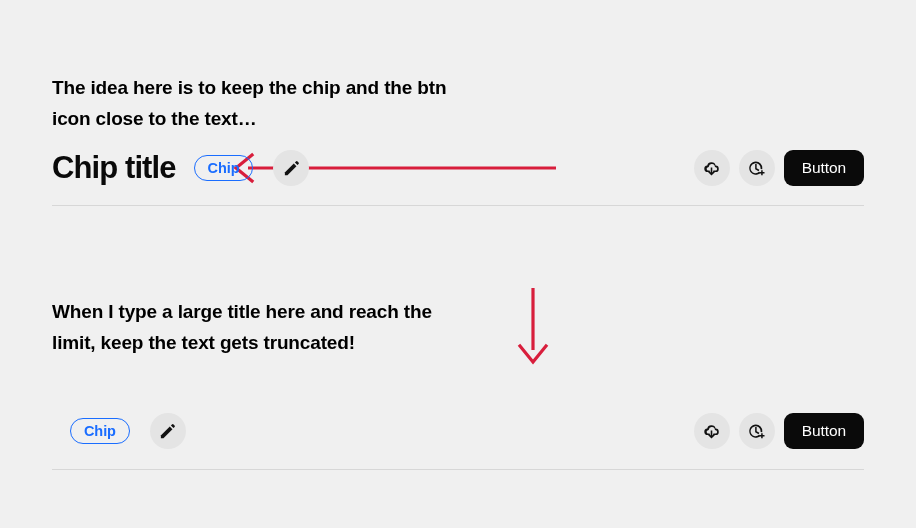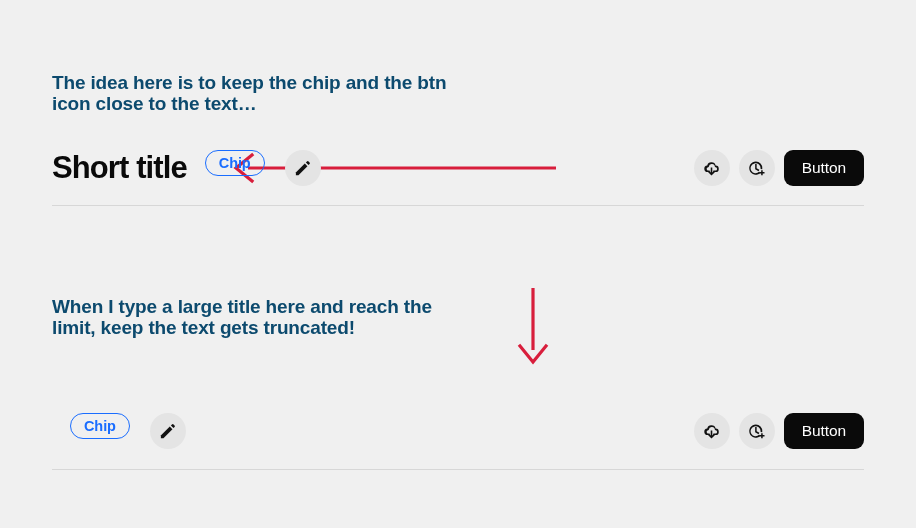--- a/index.html
+++ b/index.html
@@ -13,24 +13,24 @@
   body {
     background: #f0f0f0;
     font-family: "Liberation Sans", sans-serif;
     position: relative;
     -webkit-font-smoothing: antialiased;
   }
 
   
   .annotation {
     position: absolute;
-    color: #0c4a6e;
+    color: #000000;
     font-size: 19px;
     font-weight: 600;
-    line-height: 21px;
+    line-height: 31px;
     letter-spacing: -0.15px;
     white-space: pre-line;
   }
   #annotation-top   { left: 52px; top: 72px; width: 430px; }
   #annotation-bottom{ left: 52px; top: 296px; width: 430px; }
 
   
   .arrow-svg { position: absolute; overflow: visible; }
   #arrow-left  { left: 232px; top: 152px; }
   #arrow-down  { left: 512px; top: 288px; }
@@ -58,21 +58,21 @@
     text-overflow: ellipsis;
   }
   #title-short { flex: 0 0 auto; max-width: 460px; }
   #title-long  { flex: 1 1 auto; max-width: 472px; }
 
   .title-spacer { flex: 1 1 auto; min-width: 0; }
 
   
   .title-adornments {
     display: flex;
-    align-items: flex-start;
+    align-items: center;
     gap: 20px;
     margin-left: 18px;
     flex: 0 0 auto;
   }
 
   .chip {
     display: inline-flex;
     align-items: center;
     justify-content: center;
     height: 26px;
@@ -144,21 +144,21 @@
 <div class="annotation" id="annotation-top">The idea here is to keep the chip and the btn
 icon close to the text…</div>
 
 <svg class="arrow-svg" id="arrow-left" width="324" height="32" viewBox="0 0 324 32">
   <line x1="16" y1="16" x2="324" y2="16" stroke="#d81e3c" stroke-width="3.2"></line>
   <polyline points="20,3 4,16 20,29" fill="none" stroke="#d81e3c" stroke-width="3.2" stroke-linecap="square" stroke-linejoin="miter"></polyline>
 </svg>
 
 <div class="header-row" id="header-row-top">
 
-  <div class="title" id="title-short">Short title</div>
+  <div class="title" id="title-short">Chip title</div>
 
   <div class="title-adornments">
     <span class="chip">Chip</span>
 
     <button class="icon-btn">
       <span>
         <svg width="19" height="19" viewBox="0 0 24 24" fill="#111111">
           <path d="M3.6 17.1 14.9 5.8l3.3 3.3L6.9 20.4H3.6v-3.3z"></path>
           <path d="M16.3 4.4 17.6 3.1a1.5 1.5 0 0 1 2.1 0l1.2 1.2a1.5 1.5 0 0 1 0 2.1l-1.3 1.3-3.3-3.3z"></path>
         </svg>

